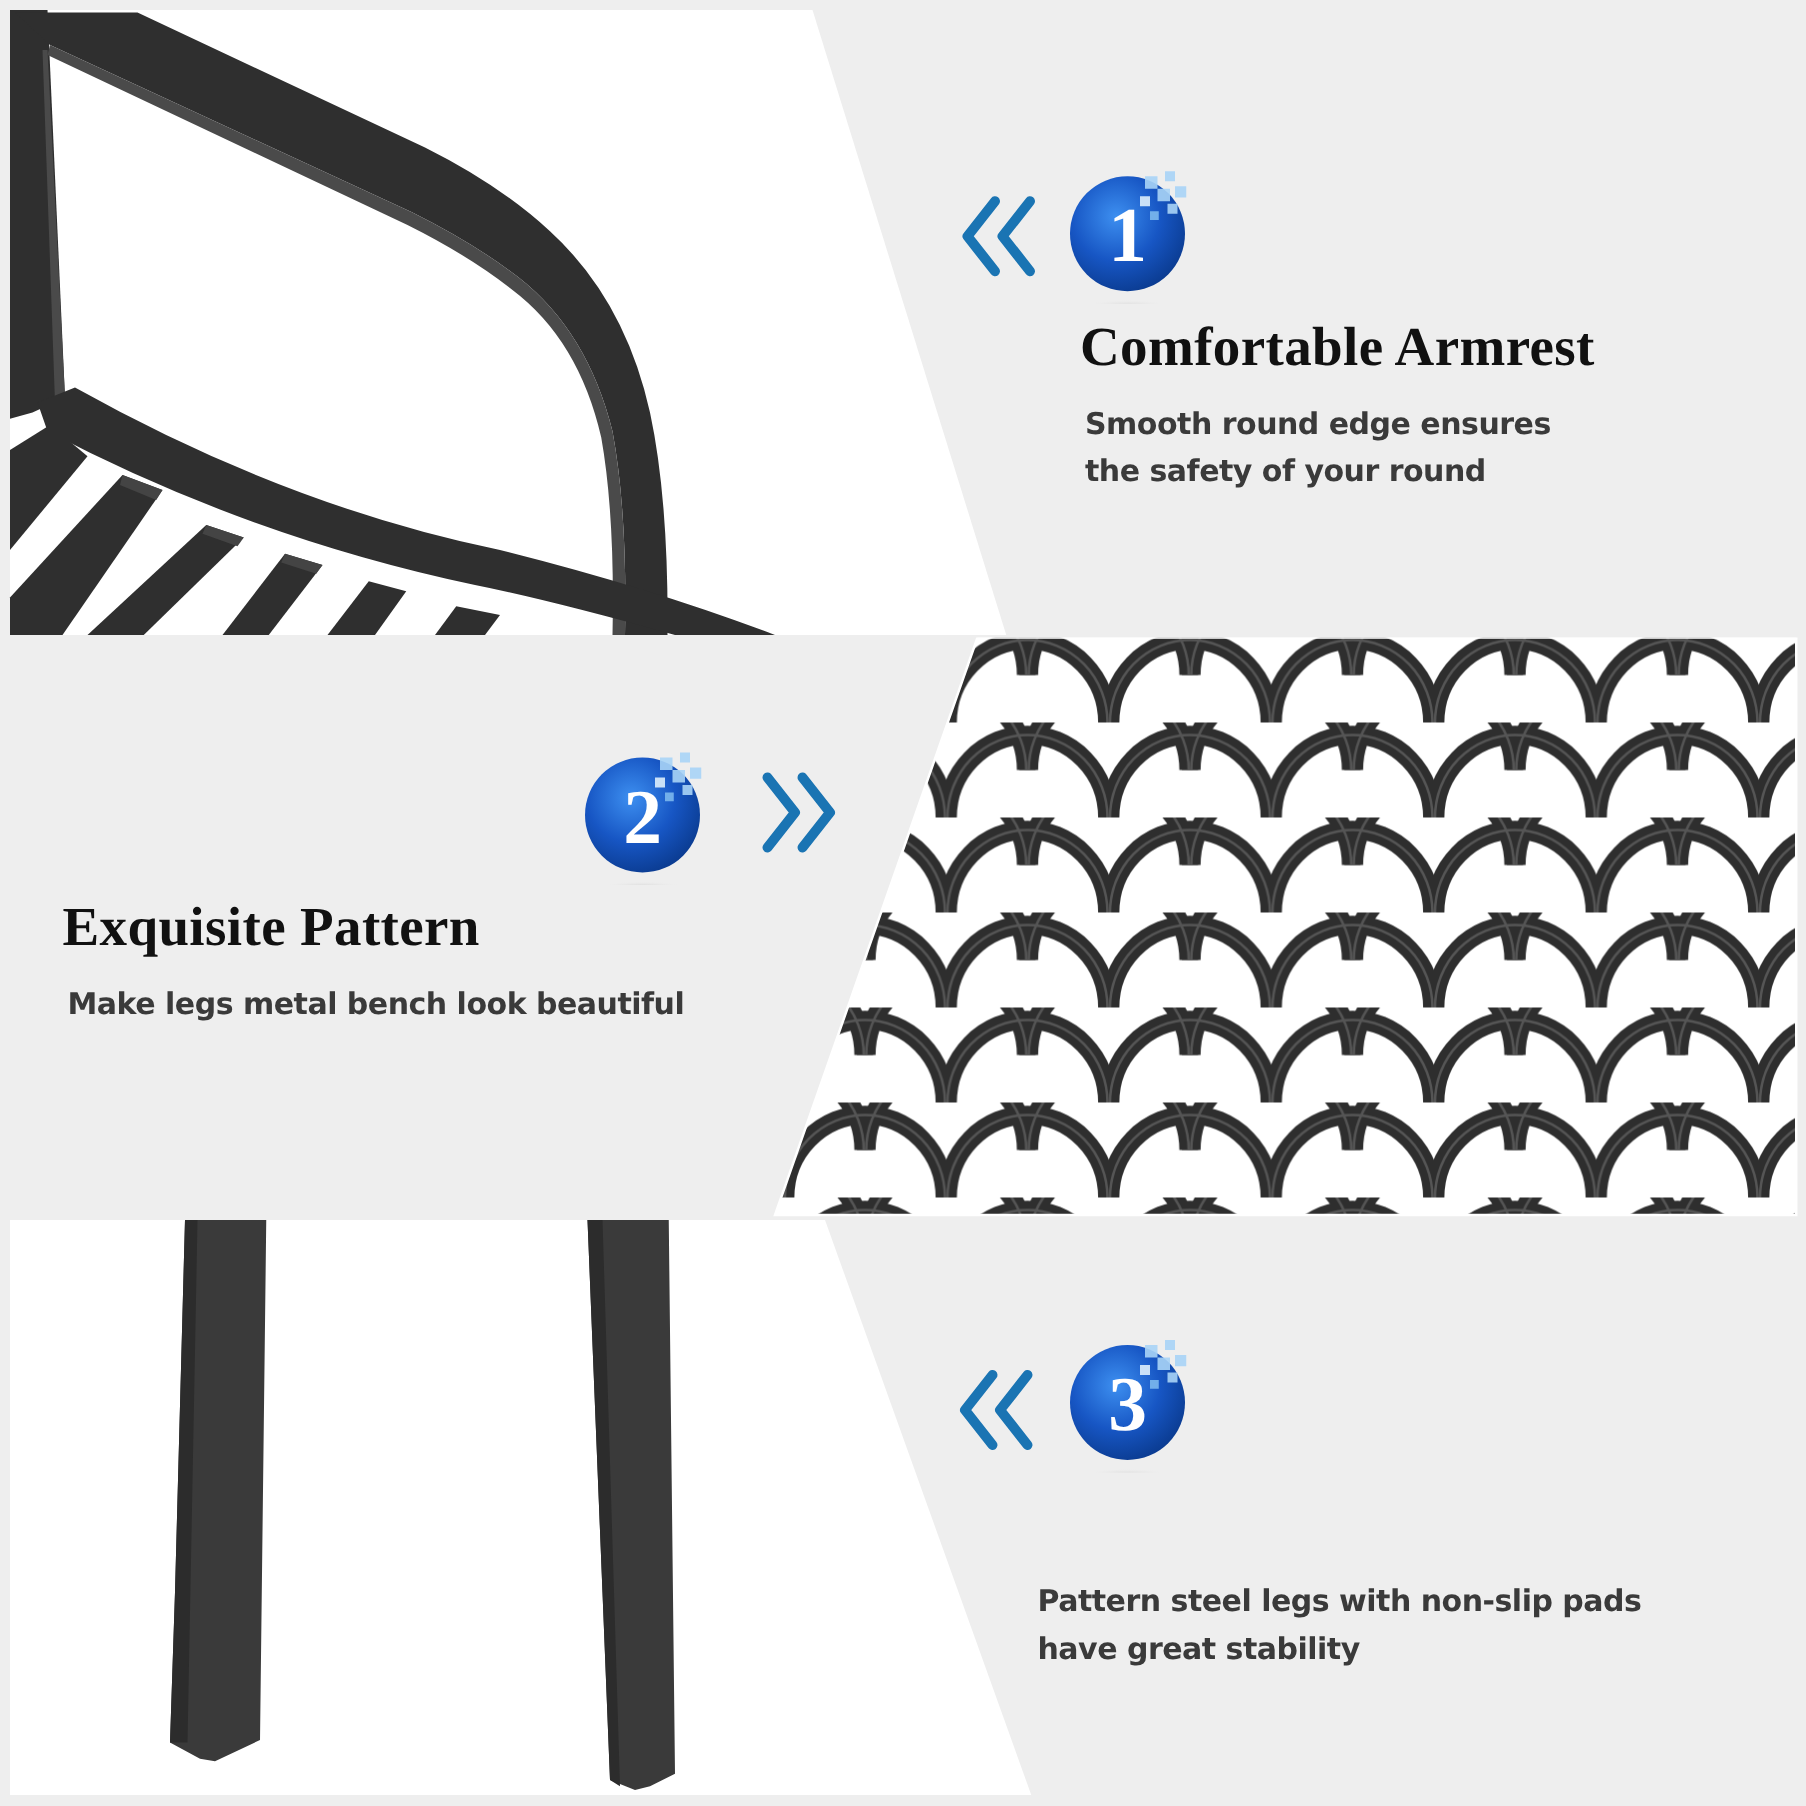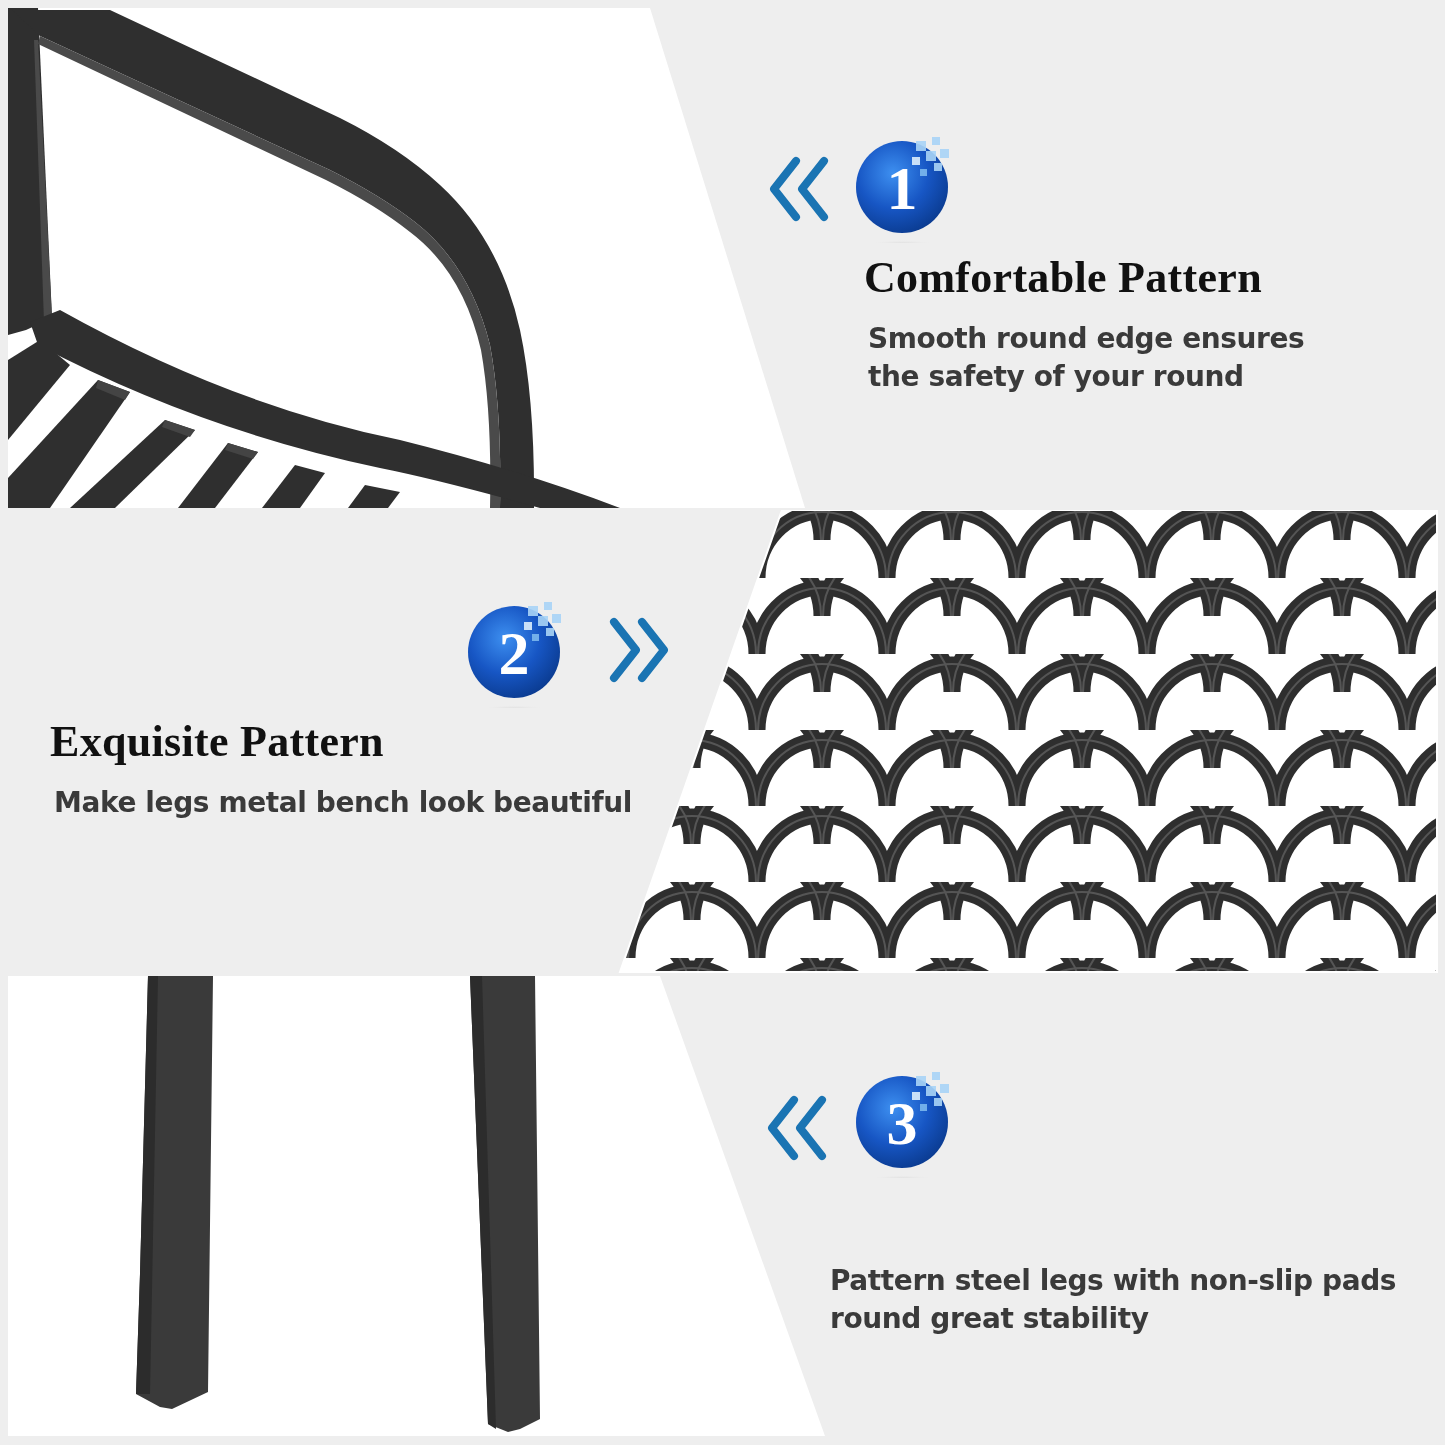--- a/index.html
+++ b/index.html
@@ -19,21 +19,21 @@
   .chev { position: absolute; }
   .title {
     position: absolute; margin: 0;
     font-family: "Liberation Serif", "DejaVu Serif", serif;
     font-weight: bold; color: #111111; font-size: 44px; letter-spacing: 0.3px;
     white-space: nowrap;
   }
   .desc {
     position: absolute; margin: 0;
     font-family: "DejaVu Sans", "Liberation Sans", sans-serif;
-    font-weight: bold; color: #3a3a3a; font-size: 28px; line-height: 38px;
+    font-weight: bold; color: #3a3a3a; font-size: 24px; line-height: 38px;
     letter-spacing: -0.4px;
   }
 </style>
 </head>
 <body>
 
 <svg width="0" height="0" style="position:absolute">
   <defs>
     <radialGradient id="badgeGrad" cx="40%" cy="35%" r="70%">
       <stop offset="0%" stop-color="#3d8ff0"></stop>
@@ -102,21 +102,21 @@
         <rect x="76" y="4" width="8" height="8"></rect>
       <rect x="70" y="18" width="10" height="10"></rect>
         <rect x="84" y="16" width="9" height="9"></rect>
       <rect x="56" y="24" width="8" height="8" fill="#dceefc"></rect>
         <rect x="78" y="30" width="8" height="8"></rect>
       <rect x="64" y="36" width="7" height="7" fill="#7cb8ee"></rect>
     </g>
     <text x="46" y="76" text-anchor="middle" font-family="Liberation Serif, serif" font-weight="bold" font-size="62" fill="#ffffff">1</text>
   </svg>
 
-  <h2 class="title" style="left:864px;top:252px">Comfortable Pattern</h2>
+  <h2 class="title" style="left:864px;top:252px">Comfortable Armrest</h2>
   <p class="desc" style="left:868px;top:320px">
     <span>Smooth round edge ensures</span><br>
     <span>the safety of your round</span>
   </p>
 </section>
 
 <section class="panel p2">
   <svg class="layer" width="1445" height="464">
     <polygon points="782,0 1437,0 1437,462 620,462" fill="url(#scales)"></polygon>
     <polygon points="782,0 1437,0 1437,462 620,462" fill="none" stroke="#ffffff" stroke-width="2"></polygon>
@@ -174,15 +174,15 @@
         <rect x="84" y="16" width="9" height="9"></rect>
       <rect x="56" y="24" width="8" height="8" fill="#dceefc"></rect>
         <rect x="78" y="30" width="8" height="8"></rect>
       <rect x="64" y="36" width="7" height="7" fill="#7cb8ee"></rect>
     </g>
     <text x="46" y="76" text-anchor="middle" font-family="Liberation Serif, serif" font-weight="bold" font-size="62" fill="#ffffff">3</text>
   </svg>
 
   <p class="desc" style="left:830px;top:288px">
     <span>Pattern steel legs with non-slip pads</span><br>
-    <span>round great stability</span>
+    <span>have great stability</span>
   </p>
 </section>
 
 </body></html>

